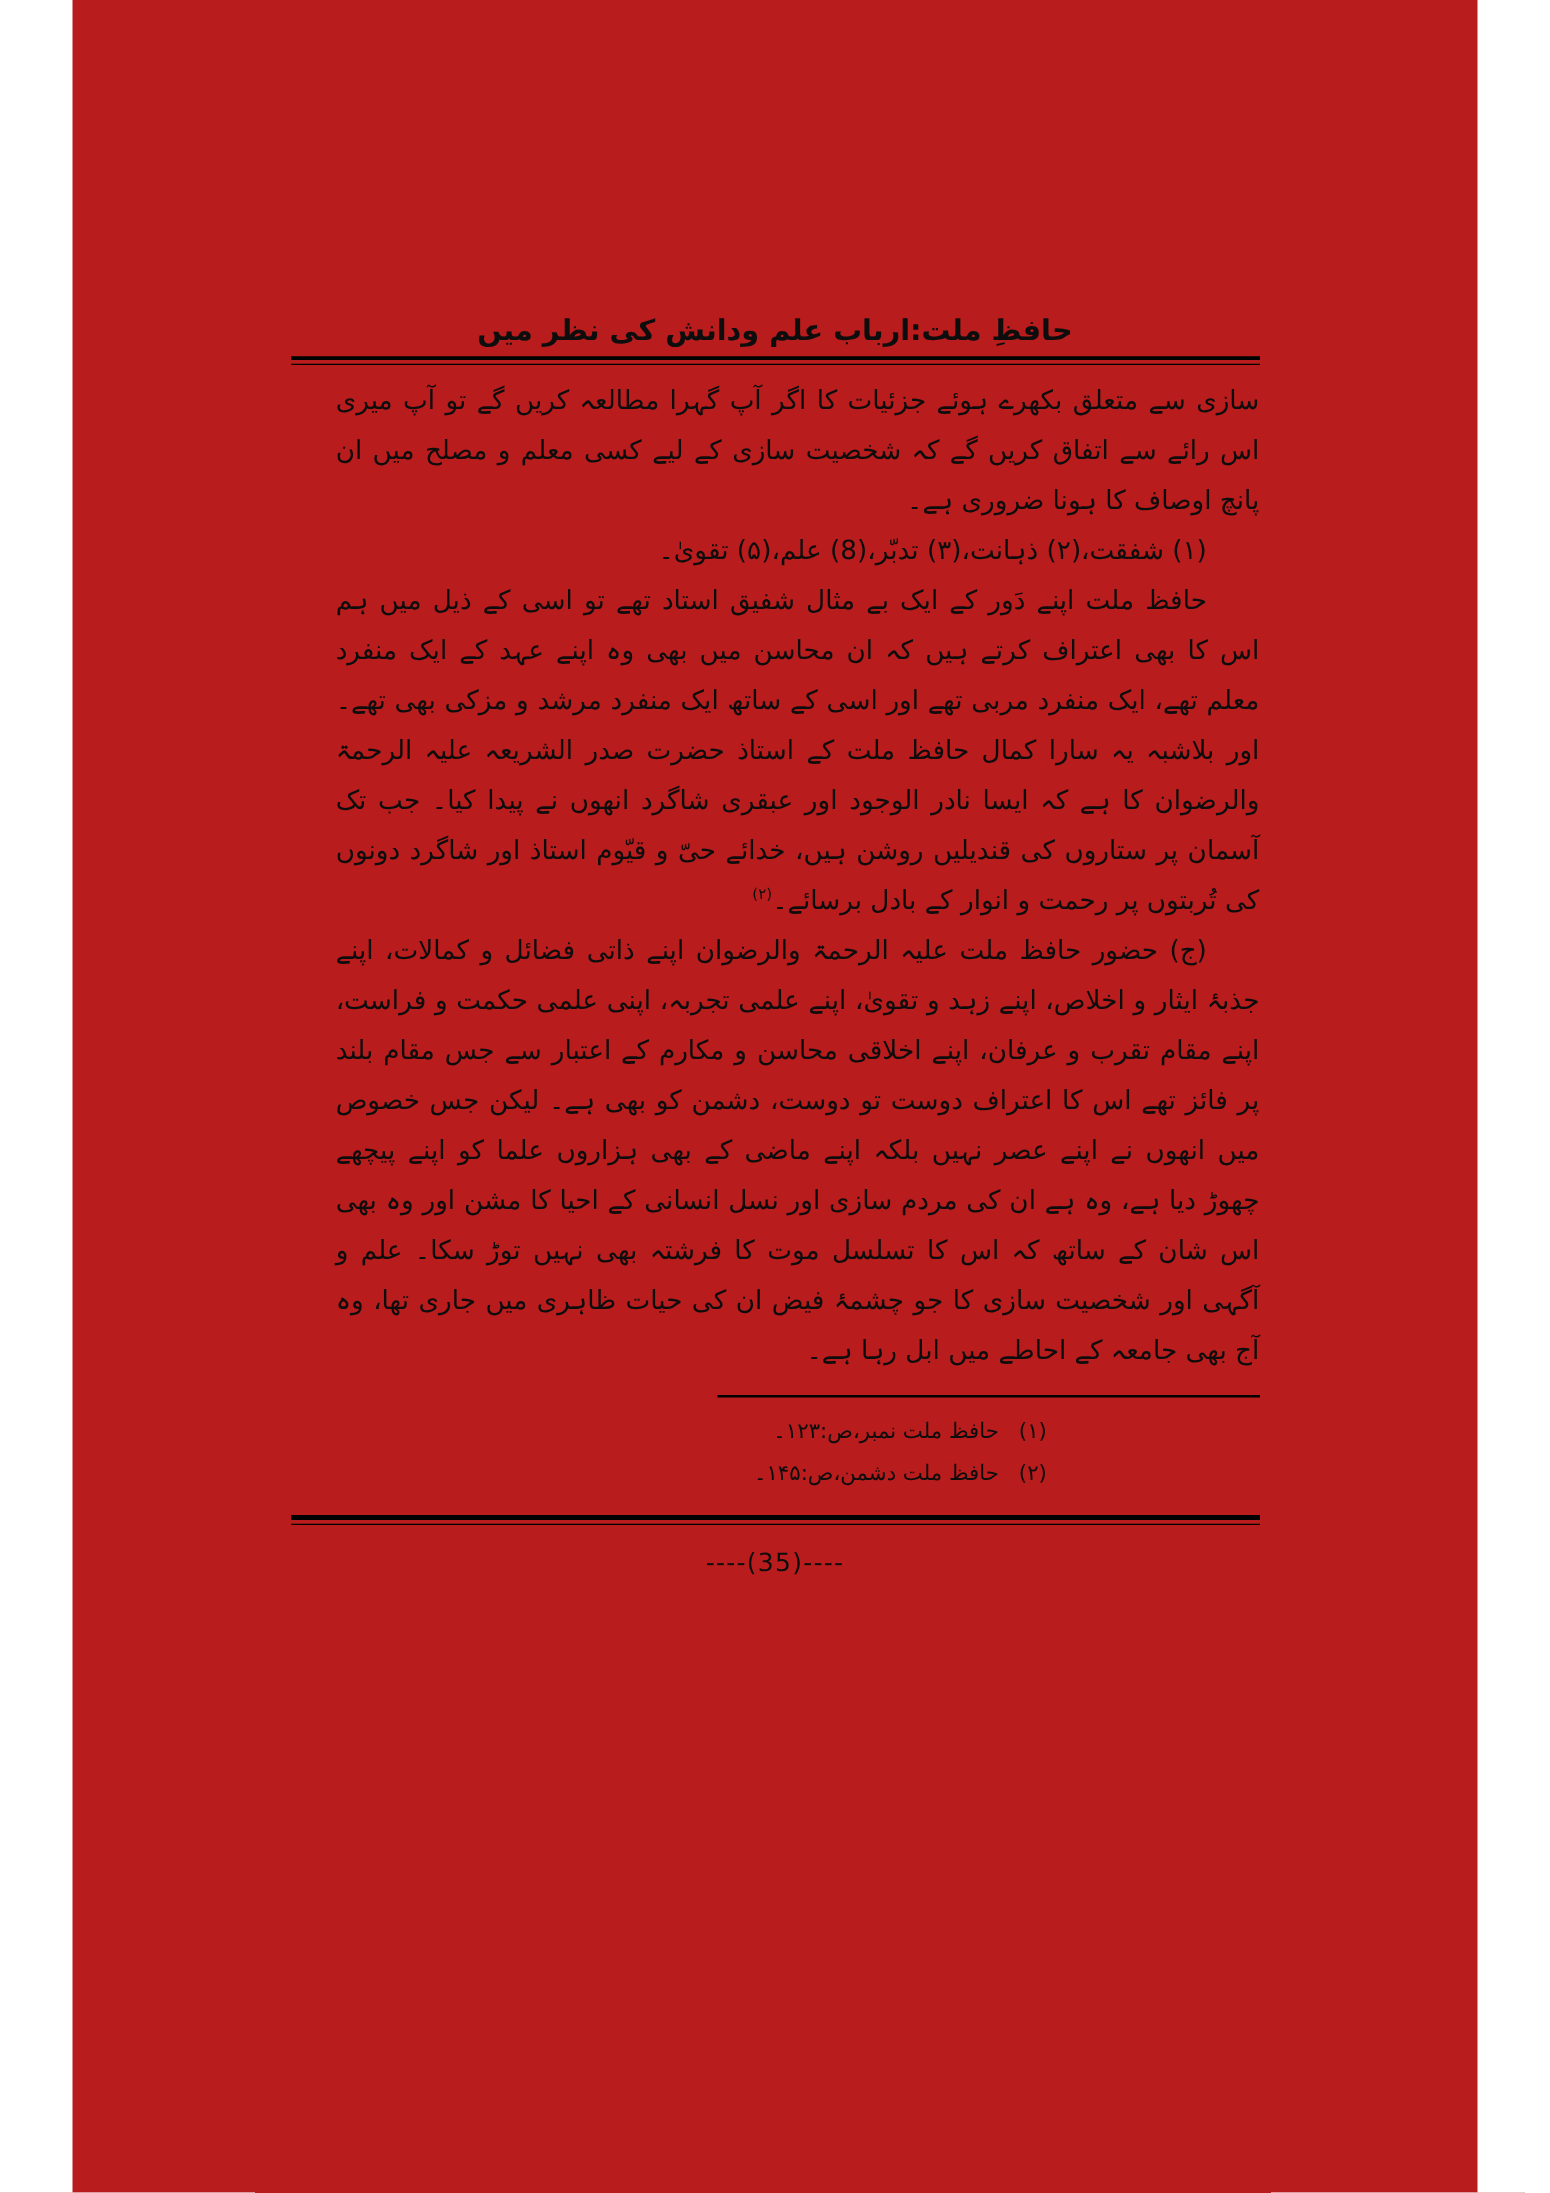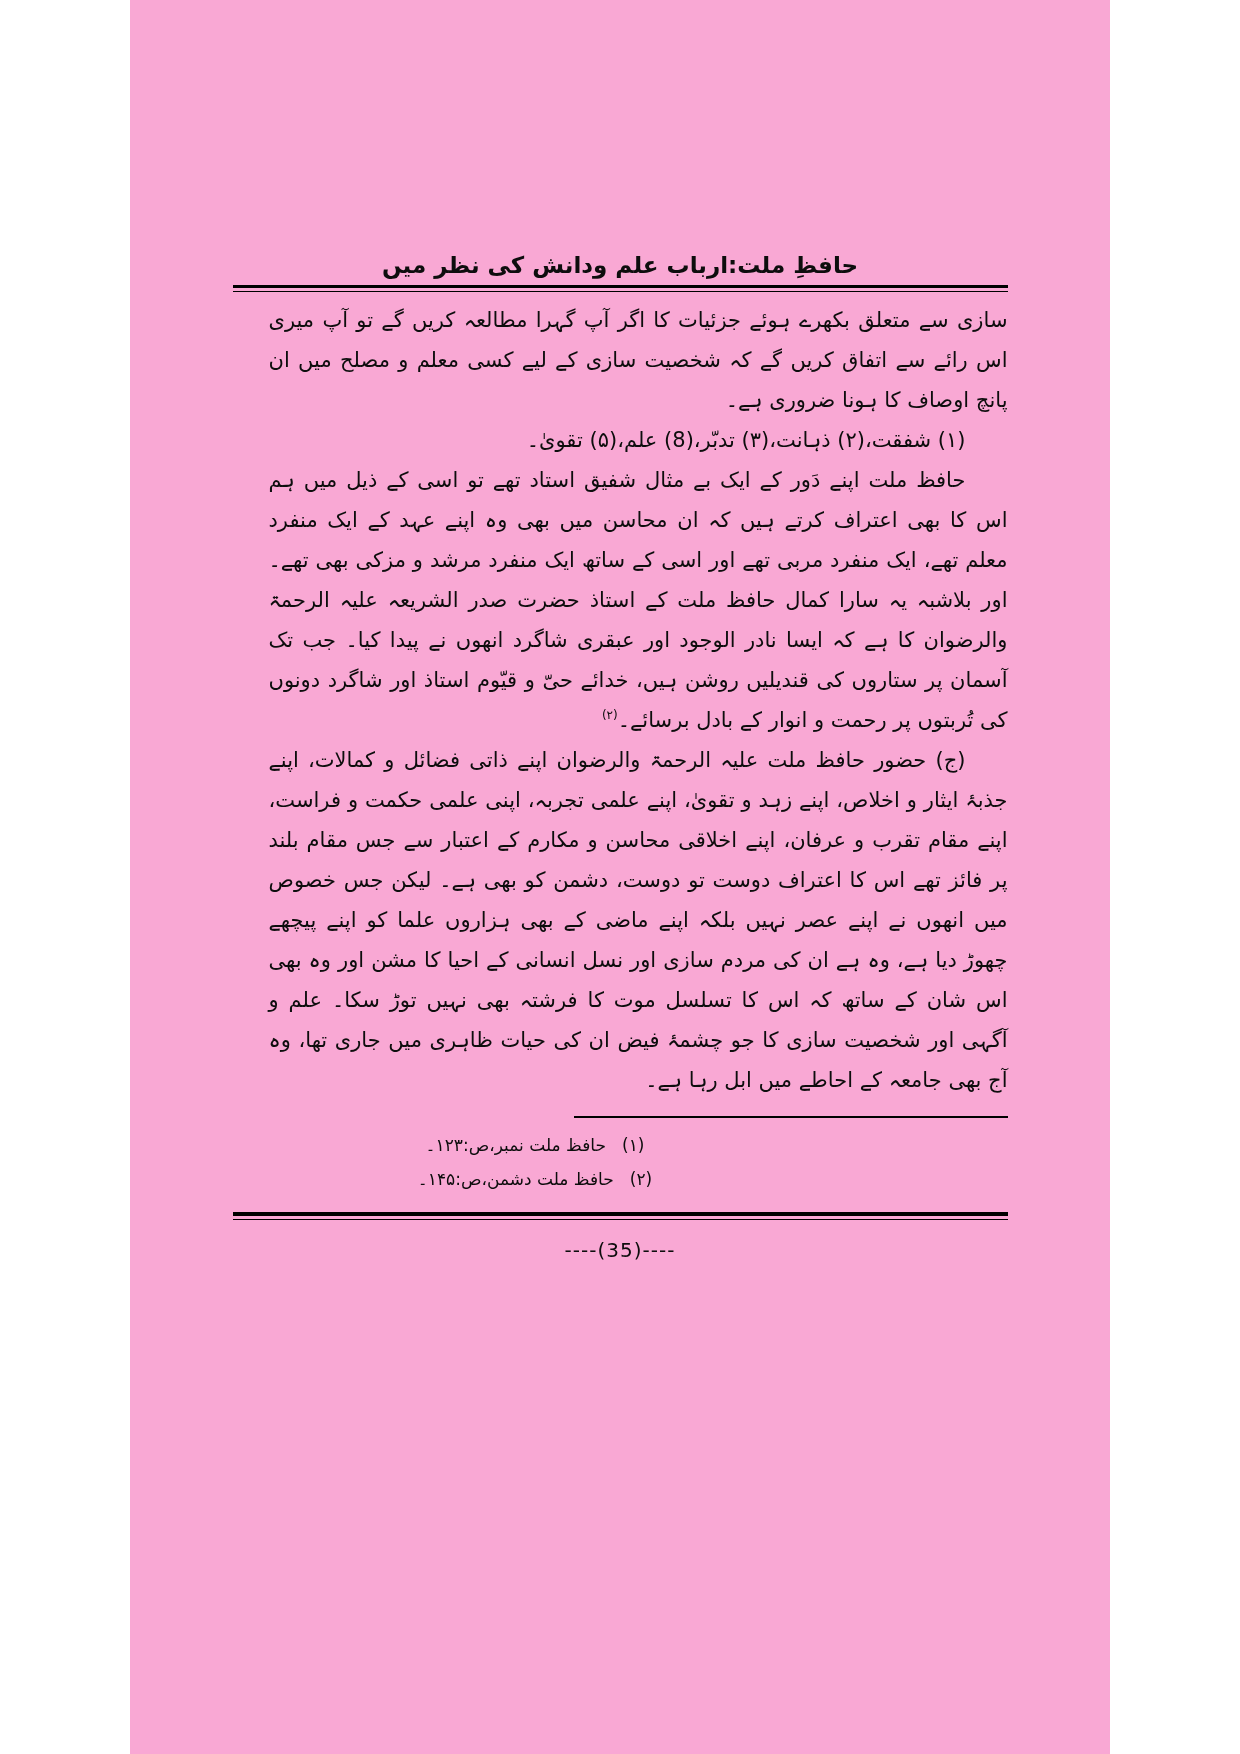--- a/index.html
+++ b/index.html
@@ -1,20 +1,20 @@
 <!DOCTYPE html>
 <html lang="ur"><head>
 <meta charset="utf-8">
 <style>
   * { margin: 0; padding: 0; box-sizing: border-box; }
   html, body { background: #ffffff; }
   .page {
-    width: 980px;
+    width: 1124px;
     height: 1754px;
-    background: #f9a8d4;
+    background: #b91c1c;
     color: #0d0d0d;
     font-family: "DejaVu Sans", sans-serif;
     position: relative;
     overflow: hidden;
     margin: 0 auto;
   }
   .content {
     width: 775px;
     margin: 0 auto;
     padding-top: 252px;
@@ -52,21 +52,21 @@
     margin-left: auto;
     margin-right: 0;
     border-top: 2px solid #000;
     margin-top: 16px;
   }
   .footnotes {
     padding: 10px 170px 12px 0;
     font-size: 17px;
     line-height: 34px;
   }
-  .footnote-item { display: block; text-align: center; }
+  .footnote-item { display: block; }
   .fn-label { display: inline-block; margin-left: 16px; }
   .bottom-rule {
     height: 8px;
     border-top: 4px solid #000;
     border-bottom: 1px solid #000;
     margin-top: 4px;
   }
   .page-number {
     text-align: center;
     font-size: 20px;

